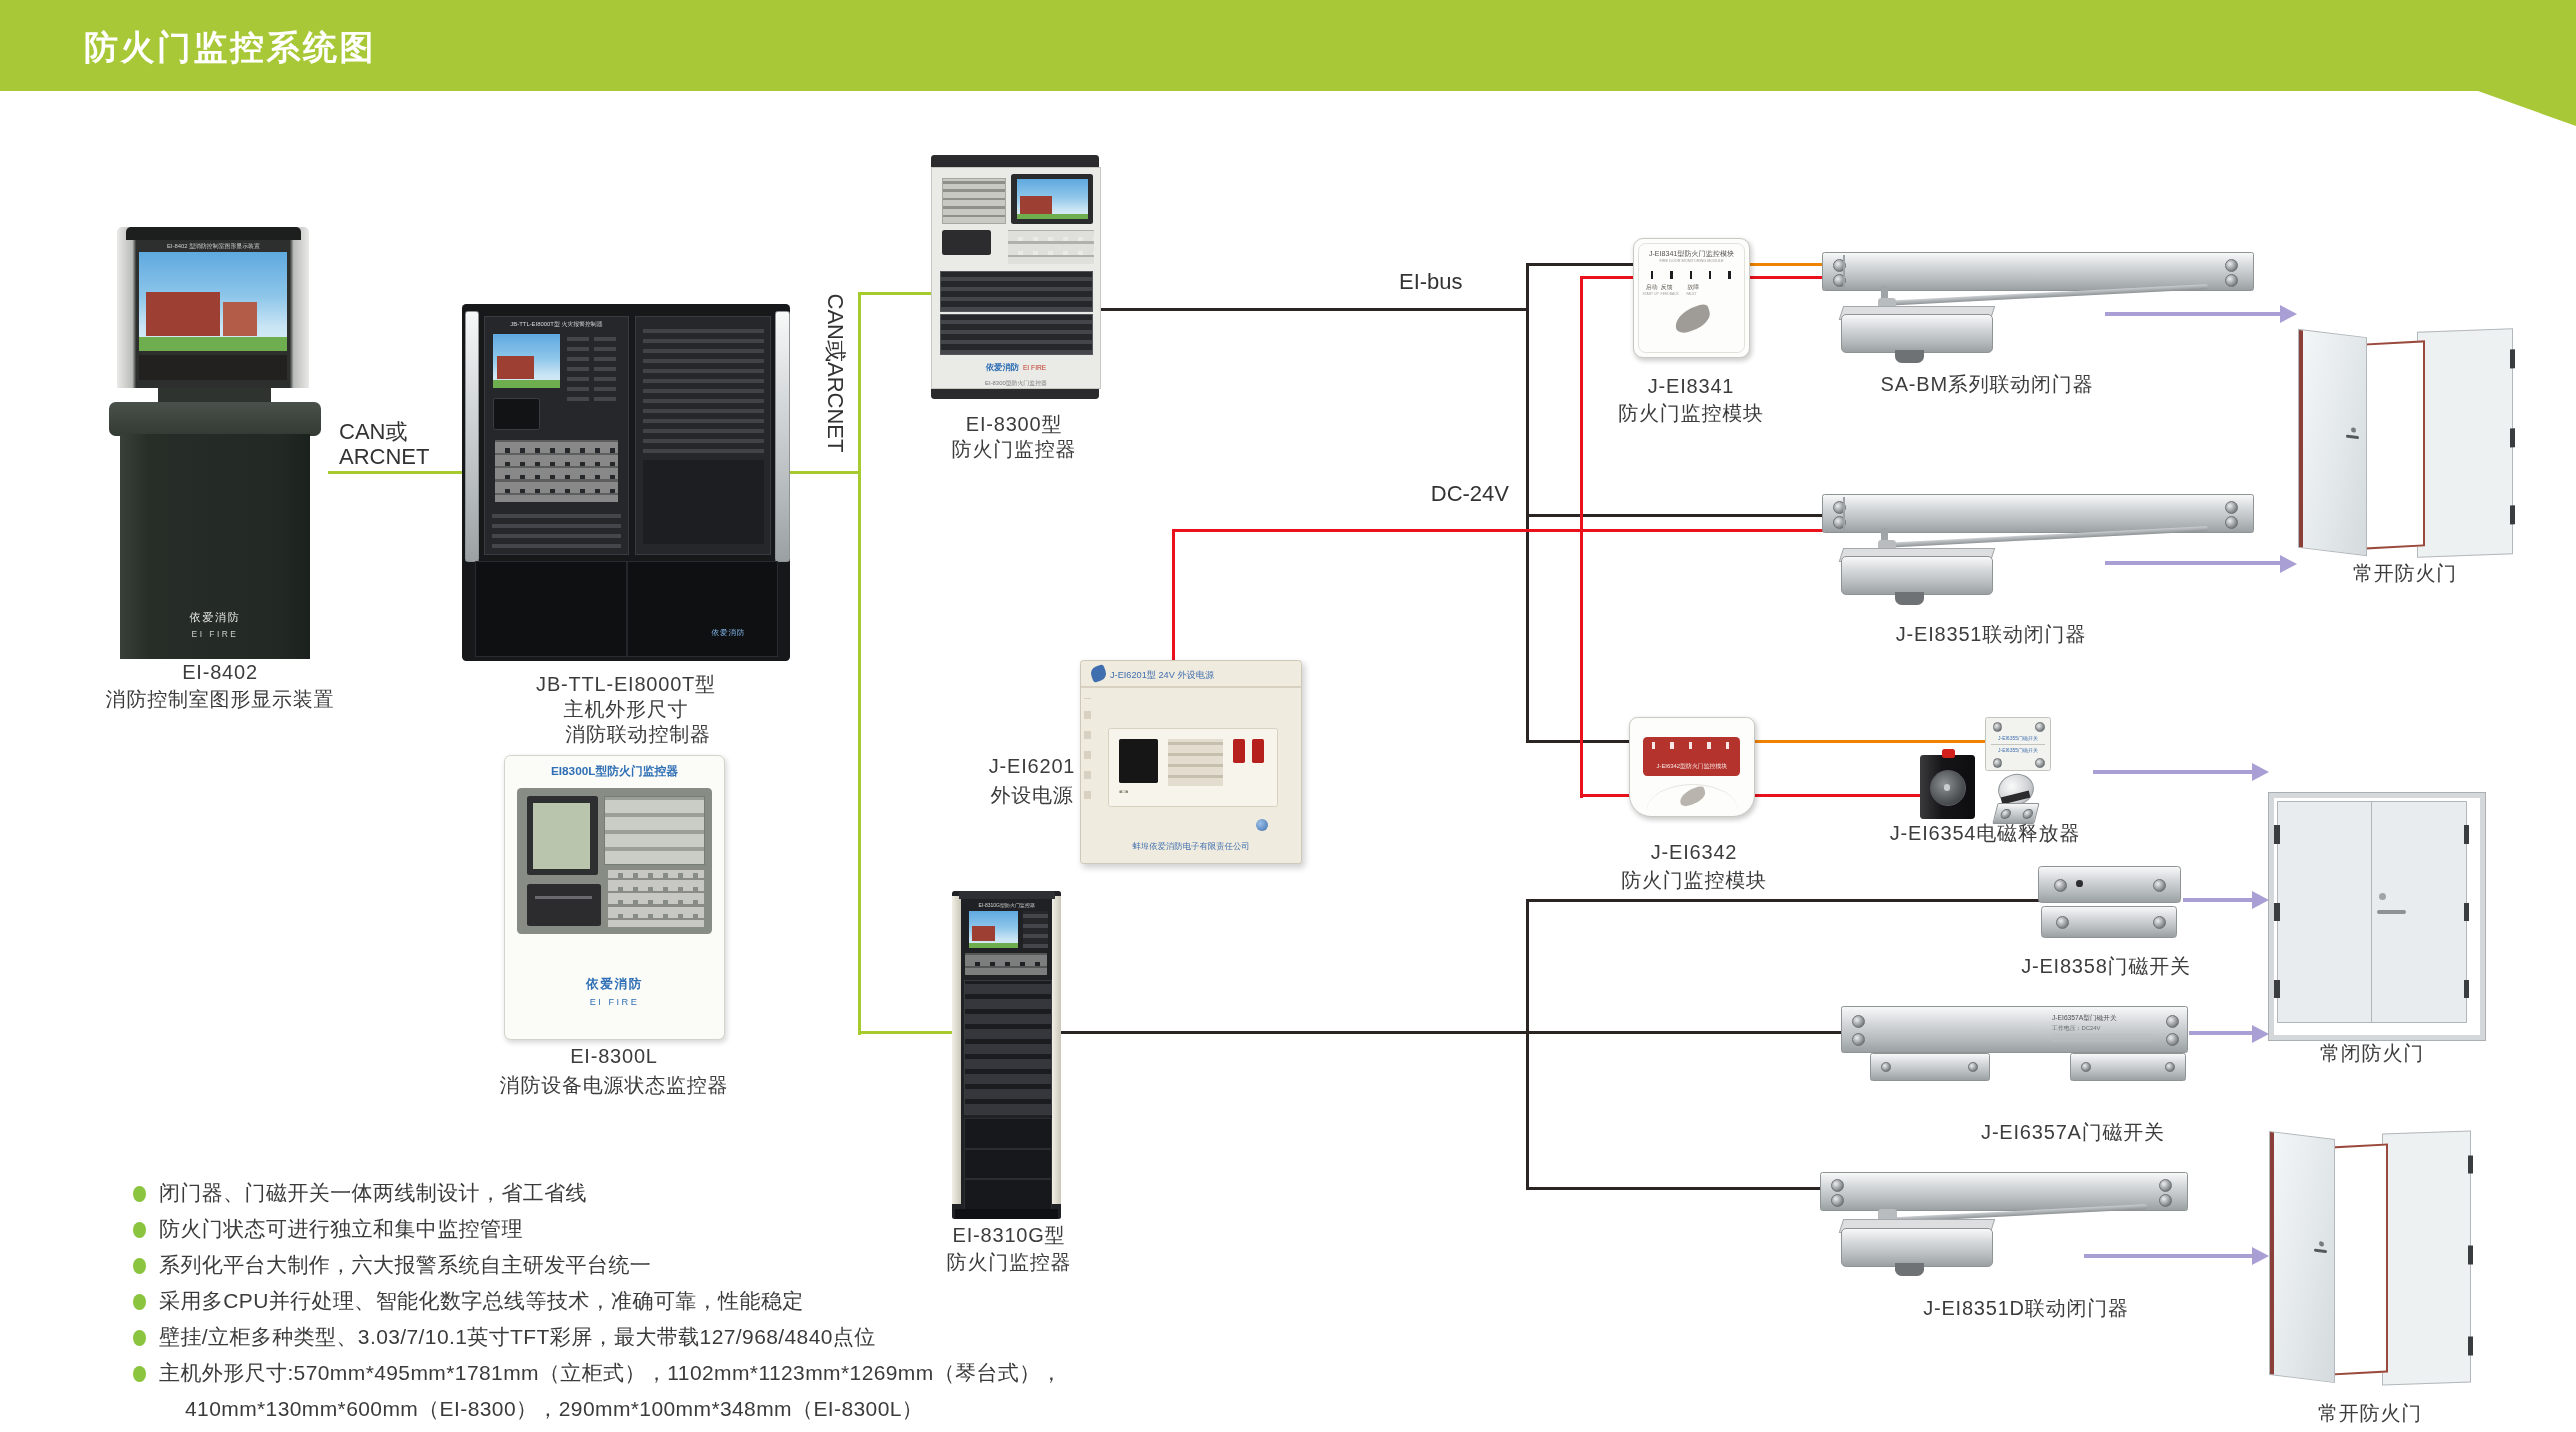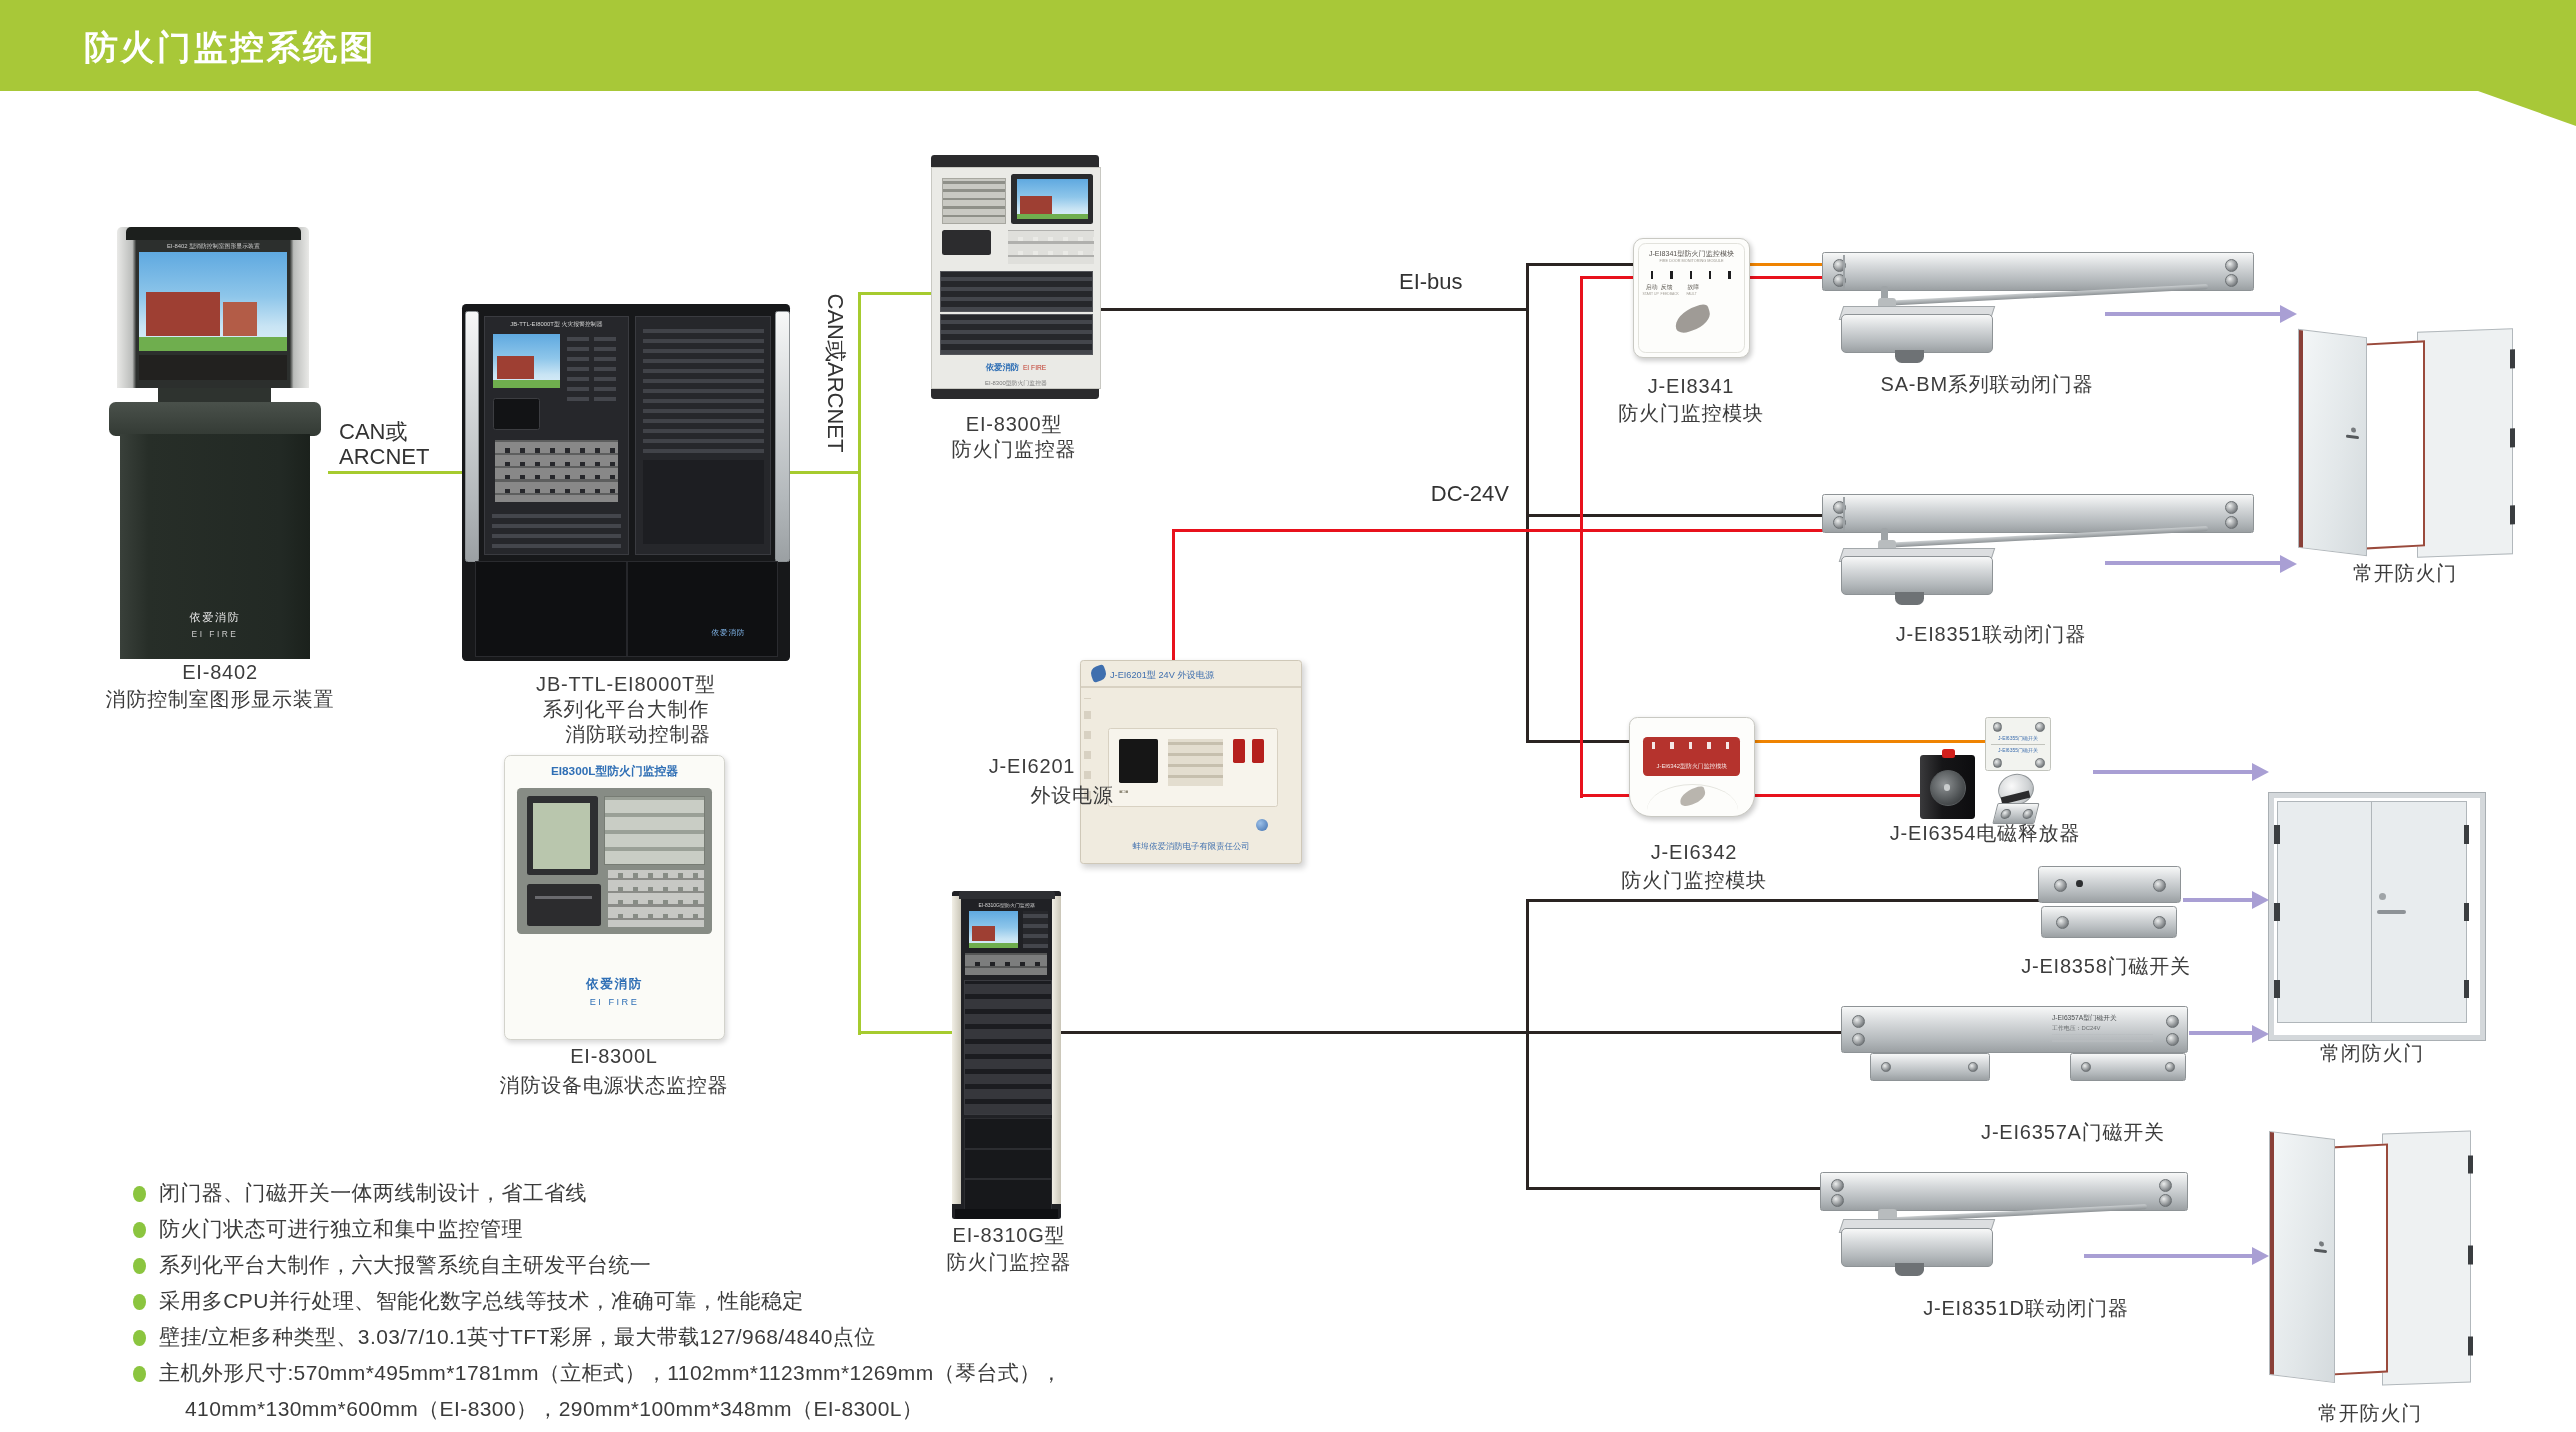--- a/index.html
+++ b/index.html
@@ -126,21 +126,21 @@
       <div class="abs" style="left:6.7px;top:143px;width:121px;height:84px;background:#1d1e22;"></div>
     </div>
     <div class="abs" style="left:13.4px;top:257px;width:301px;height:94px;background:#0f1012;border:0.8px solid #2a2b2f;">
       <div class="abs" style="left:150px;top:0;width:1.7px;height:94px;background:#26272b;"></div>
       <div class="abs" style="left:210px;top:61px;width:84px;text-align:center;">
         <span style="font-size:7.6px;color:#7fb2e5;letter-spacing:0.8px;">依爱消防</span>
       </div>
     </div>
   </div>
   <div class="cap" style="left:626px;top:671px;">JB-TTL-EI8000T型</div>
-  <div class="cap" style="left:626px;top:696px;">系列化平台大制作</div>
+  <div class="cap" style="left:626px;top:696px;">主机外形尺寸</div>
   <div class="cap" style="left:626px;top:721px;margin-left:12px;">消防联动控制器</div>
 
   <div class="dev" style="left:504px;top:755px;width:219px;height:283px;background:#fbfbf7;border:0.8px solid #d3d3cc;border-radius:6.7px;box-shadow:1.7px 2.5px 5px rgba(0,0,0,0.15);">
     <div class="abs" style="left:0;top:8.4px;width:219px;text-align:center;font-size:11.8px;font-weight:bold;color:#2f6fb5;">EI8300L型防火门监控器</div>
     <div class="abs" style="left:11.8px;top:32px;width:195px;height:146px;background:#878c85;border-radius:4.2px;">
       <div class="abs" style="left:10px;top:8.4px;width:71px;height:79px;background:#2e2f31;border-radius:2.5px;">
         <div class="abs" style="left:6.7px;top:6.7px;width:57px;height:66px;background:#b9c6ad;"></div>
       </div>
       <div class="abs" style="left:87px;top:8.4px;width:99px;height:67px;background:repeating-linear-gradient(0deg,#c9cdc5 0 13.4px,#9aa097 13.4px 17px);border:0.8px solid #777c74;"></div>
       <div class="abs" style="left:10px;top:96px;width:74px;height:42px;background:#2c2c2e;border-radius:2.5px;">
@@ -211,21 +211,21 @@
       <div class="abs" style="left:10px;top:10px;width:39px;height:44px;background:#161616;border-radius:1.7px;"></div>
       <div class="abs" style="left:59px;top:10px;width:55px;height:47px;background:repeating-linear-gradient(0deg,#e3ddcf 0 8.4px,#c6bfae 8.4px 11px);"></div>
       <div class="abs" style="left:124px;top:10px;width:11.8px;height:23.5px;background:#b5201d;border-radius:1.7px;"></div>
       <div class="abs" style="left:143px;top:10px;width:11.8px;height:23.5px;background:#b5201d;border-radius:1.7px;"></div>
       <div class="tiny" style="left:10px;top:59px;font-size:5px;color:#8b8574;">■□■</div>
     </div>
     <div class="abs" style="left:175px;top:158px;width:11.8px;height:11.8px;border-radius:50%;background:radial-gradient(circle at 35% 35%,#9cc0e8,#3f6fae);"></div>
     <div class="abs" style="left:0;top:180px;width:220px;text-align:center;font-size:8.4px;color:#3f6fae;">蚌埠依爱消防电子有限责任公司</div>
   </div>
   <div class="cap" style="left:1032px;top:755px;">J-EI6201</div>
-  <div class="cap" style="left:1032px;top:782px;margin-left:40px;">外设电源</div>
+  <div class="cap" style="left:1032px;top:782px;">外设电源</div>
 
   <div class="dev" style="left:1633px;top:238px;width:115px;height:118px;background:#fdfdfb;border:0.8px solid #c9c9c3;border-radius:10px;box-shadow:1.7px 2.5px 5px rgba(0,0,0,0.2);">
     <div class="abs" style="left:4.2px;top:4.2px;width:105px;height:108px;border:0.8px solid #e2e2dc;border-radius:7.6px;"></div>
     <div class="abs" style="left:0;top:10px;width:115px;text-align:center;font-size:7.1px;color:#55514d;">J-EI8341型防火门监控模块</div>
     <div class="abs" style="left:0;top:20px;width:115px;text-align:center;font-size:3.8px;color:#9a968f;">FIRE DOOR MONITORING MODULE</div>
     <div class="abs" style="left:17px;top:32px;width:82px;height:8.4px;background:repeating-linear-gradient(90deg,#1d1d1f 0 2.5px,transparent 2.5px 19.3px);"></div>
     <div class="abs" style="left:11.8px;top:44px;width:92px;font-size:5.9px;color:#5a564f;">
       <span>启动</span>&nbsp;
       <span>反馈</span>&nbsp;&nbsp;&nbsp;&nbsp;&nbsp;&nbsp;&nbsp;&nbsp;
       <span>故障</span>

